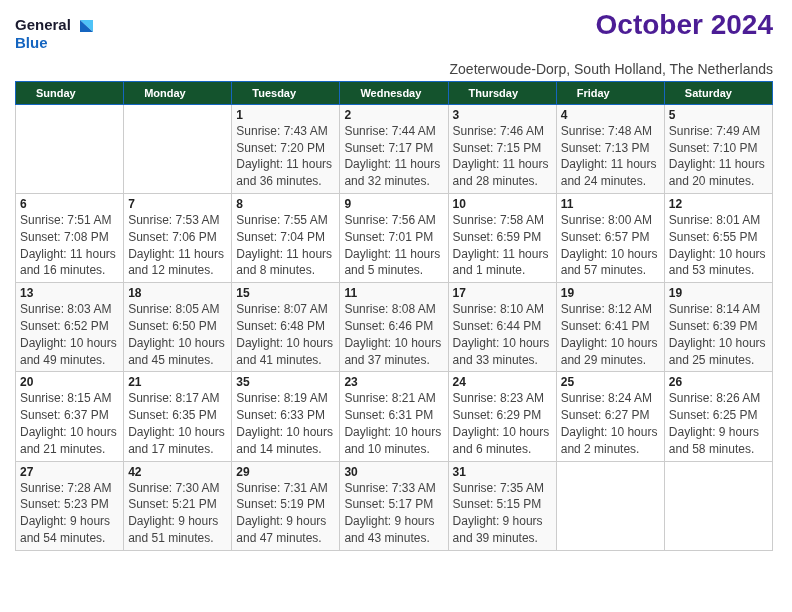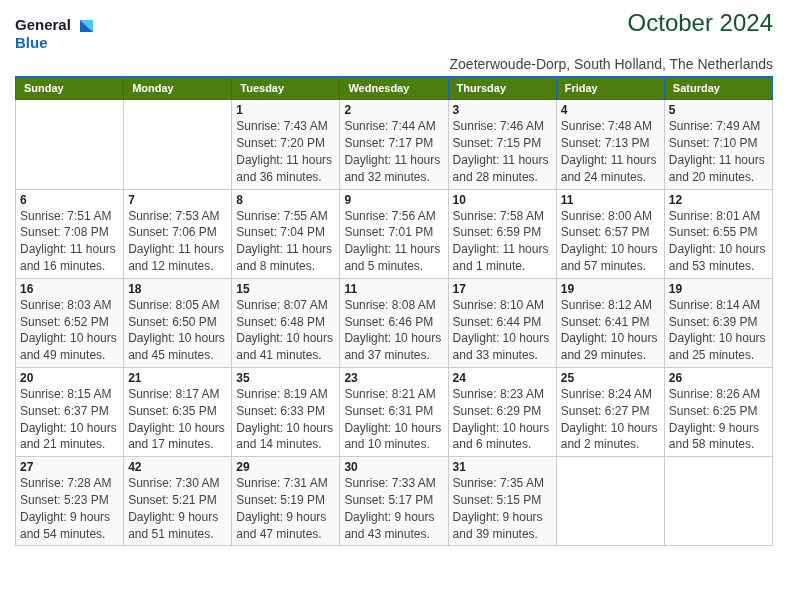--- a/index.html
+++ b/index.html
@@ -27,41 +27,41 @@
     }
     .logo-row {
       display: flex;
       align-items: center;
       gap: 2px;
     }
     .title-block {
       text-align: right;
     }
     .month-title {
-      font-size: 24px;
-      font-weight: normal;
-      color: #14532d;
+      font-size: 28px;
+      font-weight: bold;
+      color: #4c1d95;
       line-height: 1.1;
     }
     .location-title {
       font-size: 14px;
       color: #444;
       margin-top: 20px;
     }
     table {
       width: 100%;
       border-collapse: collapse;
       table-layout: fixed;
     }
     thead tr th {
-      background-color: #4d7c0f;
+      background-color: #14532d;
       color: #fff;
       font-size: 11px;
       font-weight: bold;
-      padding: 5px 8px;
+      padding: 5px 20px;
       text-align: left;
       border: 1px solid #1565c0;
     }
     tbody tr td {
       border: 1px solid #ccc;
       vertical-align: top;
       padding: 3px 4px;
       font-size: 9.5px;
       color: #333;
       height: 78px;
@@ -172,21 +172,21 @@
             <span class="day-num">11</span>
             <div class="day-detail">Sunrise: 8:00 AM<br>Sunset: 6:57 PM<br>Daylight: 10 hours and 57 minutes.</div>
           </td>
           <td>
             <span class="day-num">12</span>
             <div class="day-detail">Sunrise: 8:01 AM<br>Sunset: 6:55 PM<br>Daylight: 10 hours and 53 minutes.</div>
           </td>
         </tr>
         <tr>
           <td>
-            <span class="day-num">16</span>
+            <span class="day-num">13</span>
             <div class="day-detail">Sunrise: 8:03 AM<br>Sunset: 6:52 PM<br>Daylight: 10 hours and 49 minutes.</div>
           </td>
           <td>
             <span class="day-num">18</span>
             <div class="day-detail">Sunrise: 8:05 AM<br>Sunset: 6:50 PM<br>Daylight: 10 hours and 45 minutes.</div>
           </td>
           <td>
             <span class="day-num">15</span>
             <div class="day-detail">Sunrise: 8:07 AM<br>Sunset: 6:48 PM<br>Daylight: 10 hours and 41 minutes.</div>
           </td>

